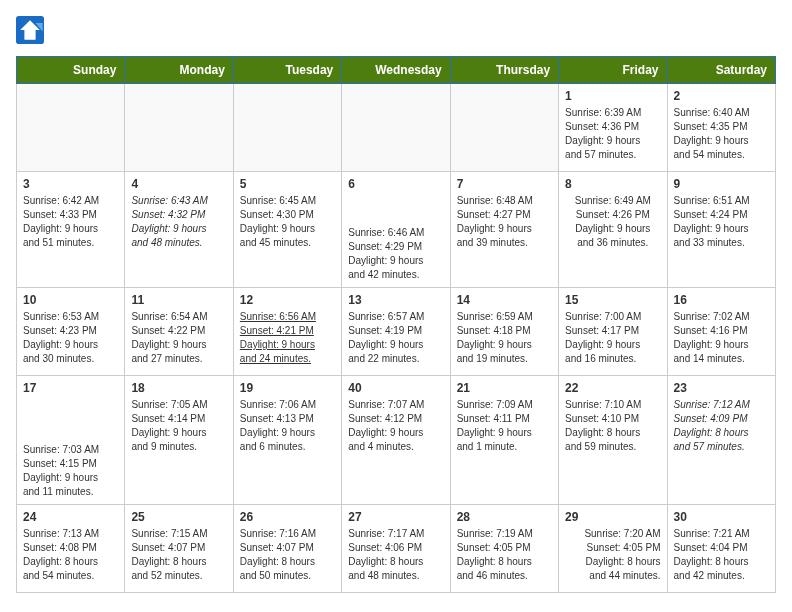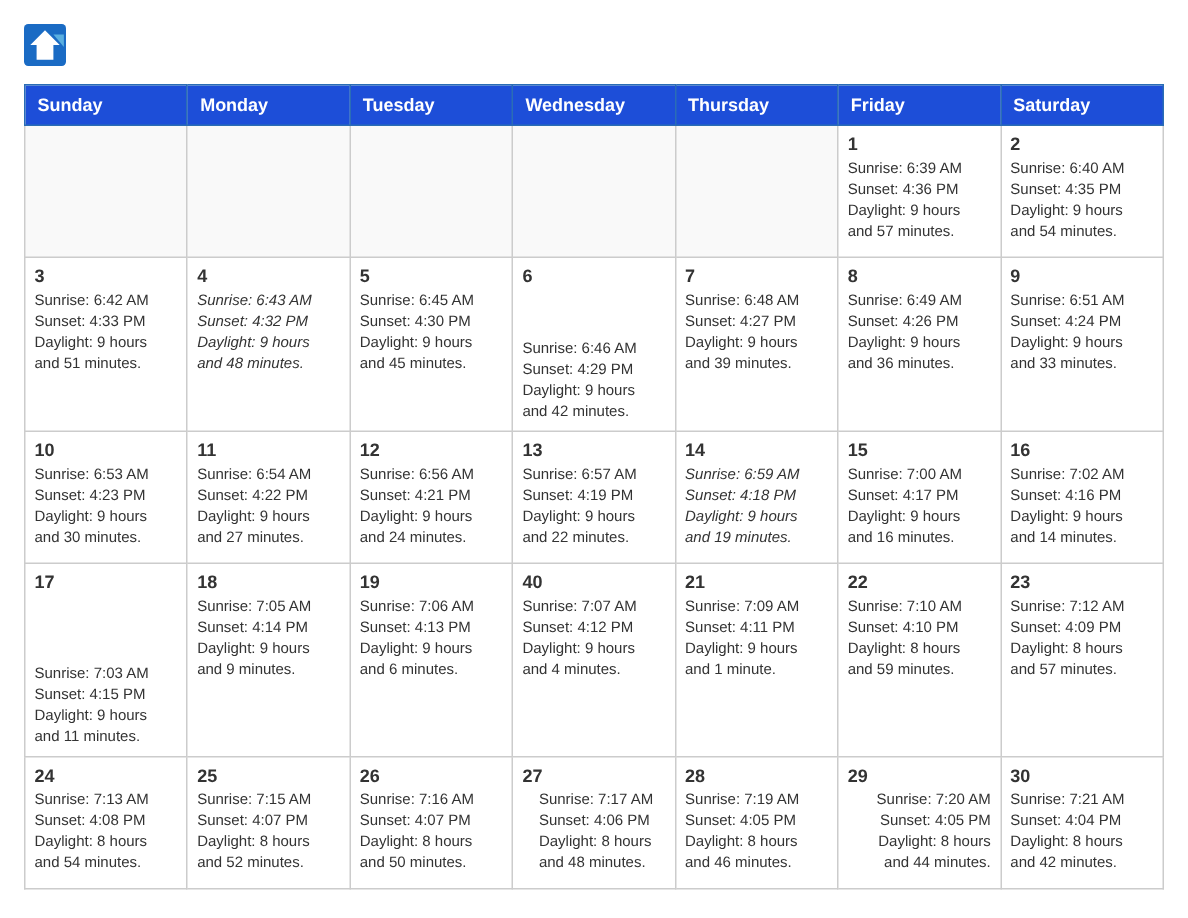--- a/index.html
+++ b/index.html
@@ -41,25 +41,25 @@
     }
     .location {
       font-size: 15px;
       color: #555;
     }
     table {
       width: 100%;
       border-collapse: collapse;
     }
     th {
-      background: #1d4ed8;
+      background: #4d7c0f;
       color: #fff;
       font-size: 12px;
       font-weight: bold;
-      text-align: left;
+      text-align: right;
       padding: 6px 8px;
       border: 1px solid #2a6db5;
     }
     td {
       border: 1px solid #ccc;
       vertical-align: top;
       padding: 5px 6px;
       font-size: 10.5px;
       color: #333;
       min-height: 80px;
@@ -172,21 +172,21 @@
         </td>
         <td class="has-data">
           <div class="day-num">7</div>
           <div class="day-info" style="white-space: pre-line;">Sunrise: 6:48 AM
 Sunset: 4:27 PM
 Daylight: 9 hours
 and 39 minutes.</div>
         </td>
         <td class="has-data">
           <div class="day-num">8</div>
-          <div class="day-info" style="white-space: pre-line;">Sunrise: 6:49 AM
+          <div class="day-info" style="white-space: pre-line; text-align: center;">Sunrise: 6:49 AM
 Sunset: 4:26 PM
 Daylight: 9 hours
 and 36 minutes.</div>
         </td>
         <td class="has-data">
           <div class="day-num">9</div>
           <div class="day-info" style="white-space: pre-line;">Sunrise: 6:51 AM
 Sunset: 4:24 PM
 Daylight: 9 hours
 and 33 minutes.</div>
@@ -202,35 +202,35 @@
         </td>
         <td class="has-data">
           <div class="day-num">11</div>
           <div class="day-info" style="white-space: pre-line;">Sunrise: 6:54 AM
 Sunset: 4:22 PM
 Daylight: 9 hours
 and 27 minutes.</div>
         </td>
         <td class="has-data">
           <div class="day-num">12</div>
-          <div class="day-info" style="white-space: pre-line;">Sunrise: 6:56 AM
+          <div class="day-info" style="white-space: pre-line; text-decoration: underline;">Sunrise: 6:56 AM
 Sunset: 4:21 PM
 Daylight: 9 hours
 and 24 minutes.</div>
         </td>
         <td class="has-data">
           <div class="day-num">13</div>
           <div class="day-info" style="white-space: pre-line;">Sunrise: 6:57 AM
 Sunset: 4:19 PM
 Daylight: 9 hours
 and 22 minutes.</div>
         </td>
         <td class="has-data">
           <div class="day-num">14</div>
-          <div class="day-info" style="white-space: pre-line; font-style: italic;">Sunrise: 6:59 AM
+          <div class="day-info" style="white-space: pre-line;">Sunrise: 6:59 AM
 Sunset: 4:18 PM
 Daylight: 9 hours
 and 19 minutes.</div>
         </td>
         <td class="has-data">
           <div class="day-num">15</div>
           <div class="day-info" style="white-space: pre-line;">Sunrise: 7:00 AM
 Sunset: 4:17 PM
 Daylight: 9 hours
 and 16 minutes.</div>
@@ -281,21 +281,21 @@
         </td>
         <td class="has-data">
           <div class="day-num">22</div>
           <div class="day-info" style="white-space: pre-line;">Sunrise: 7:10 AM
 Sunset: 4:10 PM
 Daylight: 8 hours
 and 59 minutes.</div>
         </td>
         <td class="has-data">
           <div class="day-num">23</div>
-          <div class="day-info" style="white-space: pre-line;">Sunrise: 7:12 AM
+          <div class="day-info" style="white-space: pre-line; font-style: italic;">Sunrise: 7:12 AM
 Sunset: 4:09 PM
 Daylight: 8 hours
 and 57 minutes.</div>
         </td>
       </tr>
       <tr class="week-row">
         <td class="has-data">
           <div class="day-num">24</div>
           <div class="day-info" style="white-space: pre-line;">Sunrise: 7:13 AM
 Sunset: 4:08 PM
@@ -311,21 +311,21 @@
         </td>
         <td class="has-data">
           <div class="day-num">26</div>
           <div class="day-info" style="white-space: pre-line;">Sunrise: 7:16 AM
 Sunset: 4:07 PM
 Daylight: 8 hours
 and 50 minutes.</div>
         </td>
         <td class="has-data">
           <div class="day-num">27</div>
-          <div class="day-info" style="white-space: pre-line; margin-left: 11px;">Sunrise: 7:17 AM
+          <div class="day-info" style="white-space: pre-line;">Sunrise: 7:17 AM
 Sunset: 4:06 PM
 Daylight: 8 hours
 and 48 minutes.</div>
         </td>
         <td class="has-data">
           <div class="day-num">28</div>
           <div class="day-info" style="white-space: pre-line;">Sunrise: 7:19 AM
 Sunset: 4:05 PM
 Daylight: 8 hours
 and 46 minutes.</div>

